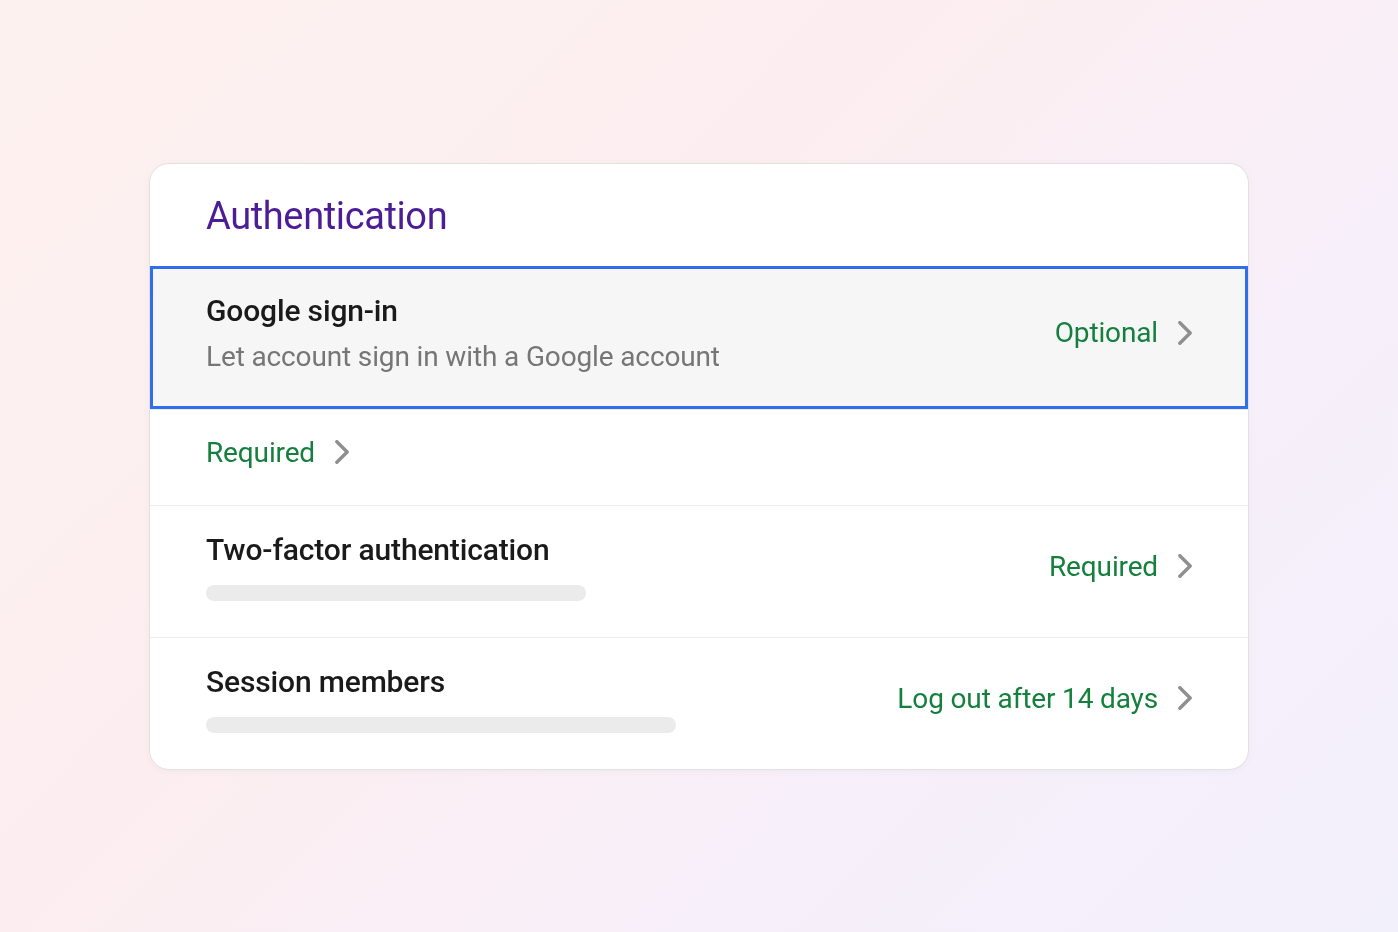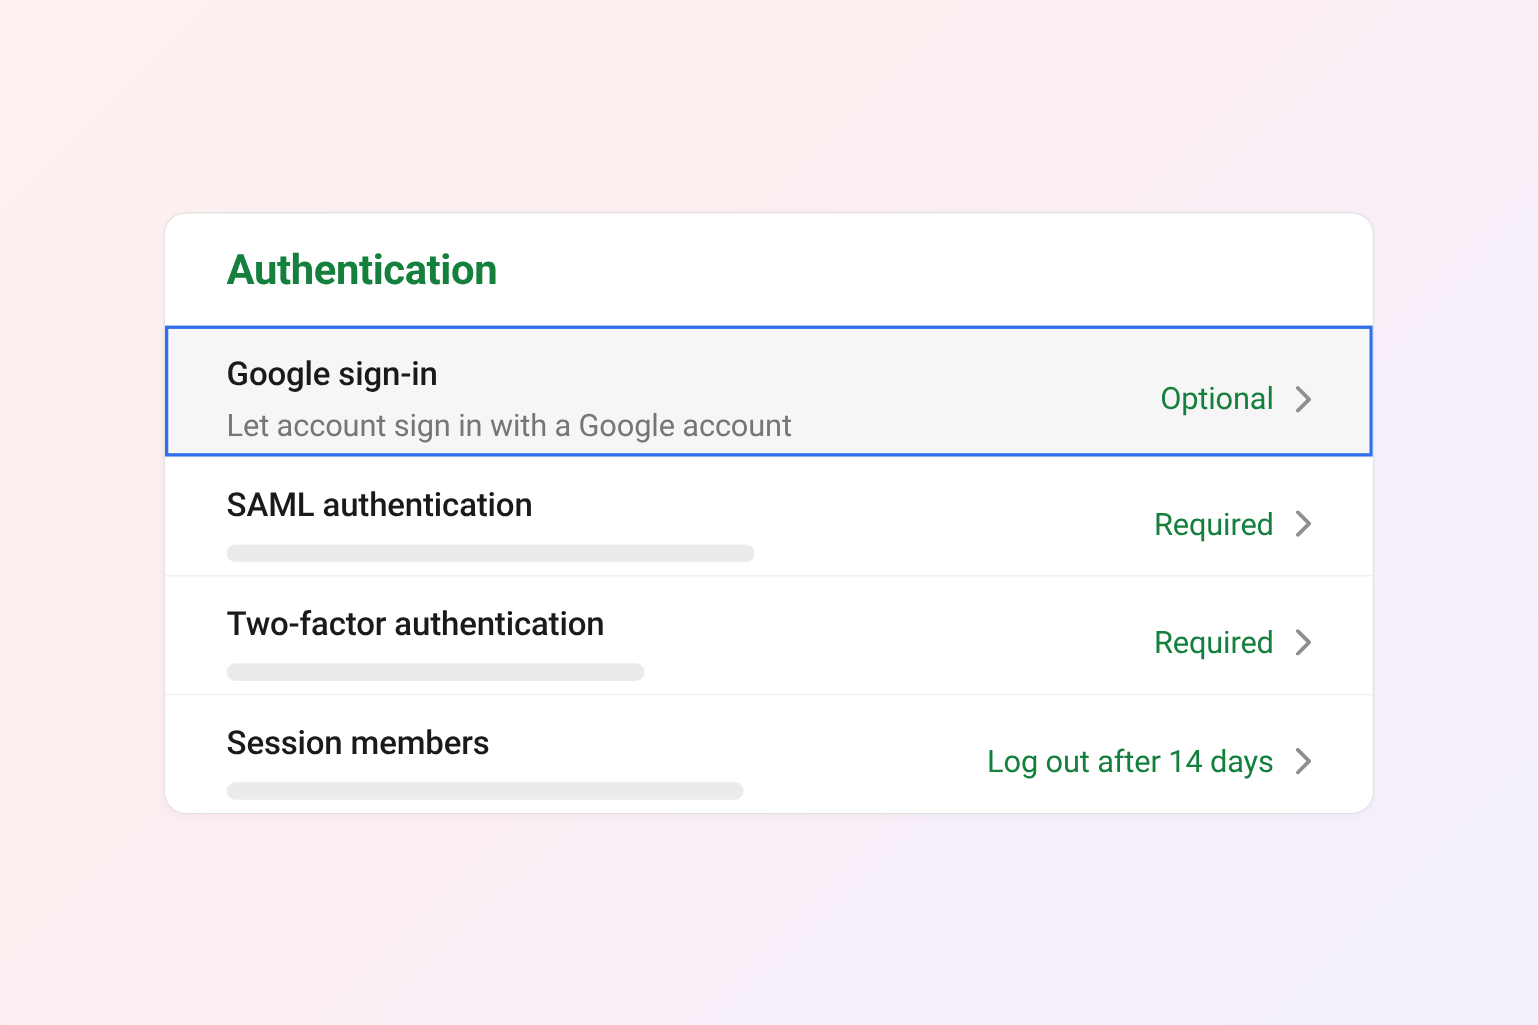--- a/index.html
+++ b/index.html
@@ -24,29 +24,29 @@
       border: 1px solid #e1e1e1;
       border-radius: 20px;
       overflow: hidden;
       box-shadow: 0 2px 8px rgba(0,0,0,0.03);
     }
     .card-header {
       padding: 30px 56px 28px 56px;
     }
     .card-title {
       font-size: 38px;
-      font-weight: 700;
-      color: #15803d;
+      font-weight: 400;
+      color: #4c1d95;
       letter-spacing: -0.01em;
     }
     .row {
       display: flex;
       align-items: center;
       justify-content: space-between;
-      padding: 26px 56px 12px 56px;
+      padding: 26px 56px 36px 56px;
       border-top: 1px solid #ededed;
       cursor: pointer;
     }
     .row.selected {
       background: #f6f6f6;
       outline: 3px solid #2f6fed;
       outline-offset: -3px;
       border-top-color: transparent;
     }
     .row-left {
@@ -110,24 +110,20 @@
       <span class="row-status">Optional</span>
       <span class="chevron">
         <svg viewBox="0 0 8 14" fill="none" stroke="currentColor" stroke-width="2" stroke-linecap="round" stroke-linejoin="round">
             <path d="M1 1l6 6-6 6"></path>
           </svg>
       </span>
     </div>
   </div>
 
   <div class="row">
-    <div class="row-left">
-      <div class="row-title">SAML authentication</div>
-      <div class="placeholder-bar" style="width:480px"></div>
-    </div>
     <div class="row-right">
       <span class="row-status">Required</span>
       <span class="chevron">
         <svg viewBox="0 0 8 14" fill="none" stroke="currentColor" stroke-width="2" stroke-linecap="round" stroke-linejoin="round">
             <path d="M1 1l6 6-6 6"></path>
           </svg>
       </span>
     </div>
   </div>
 

